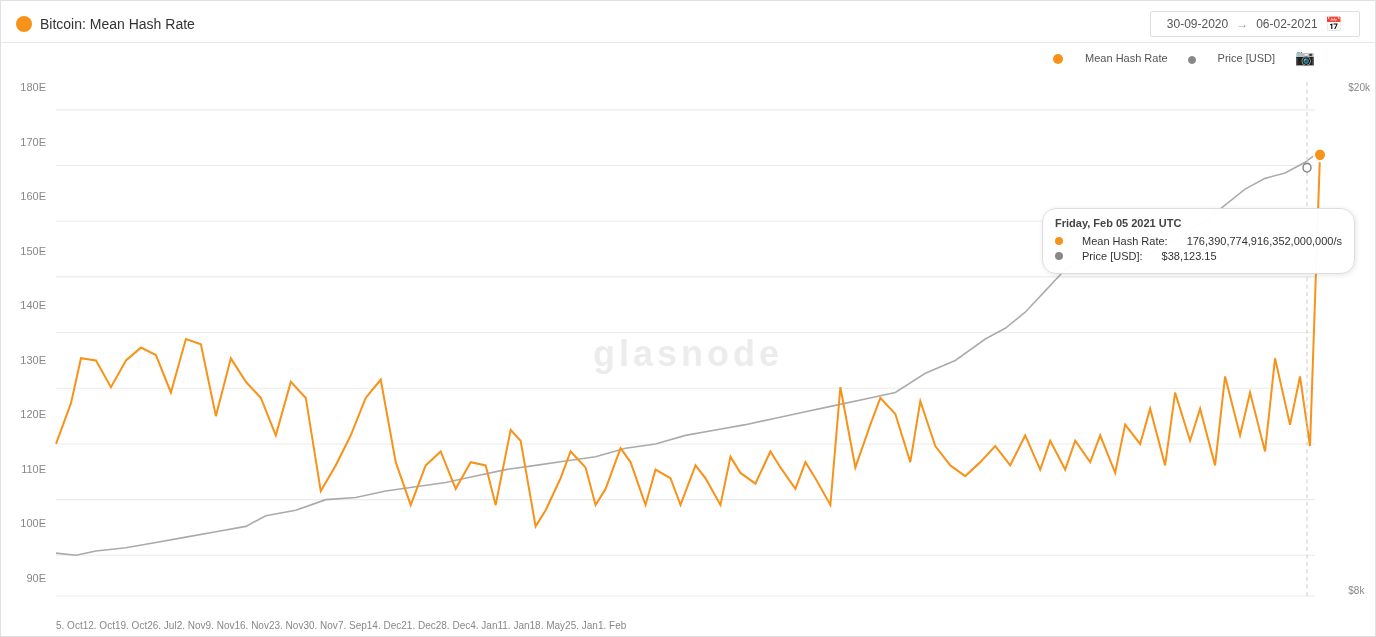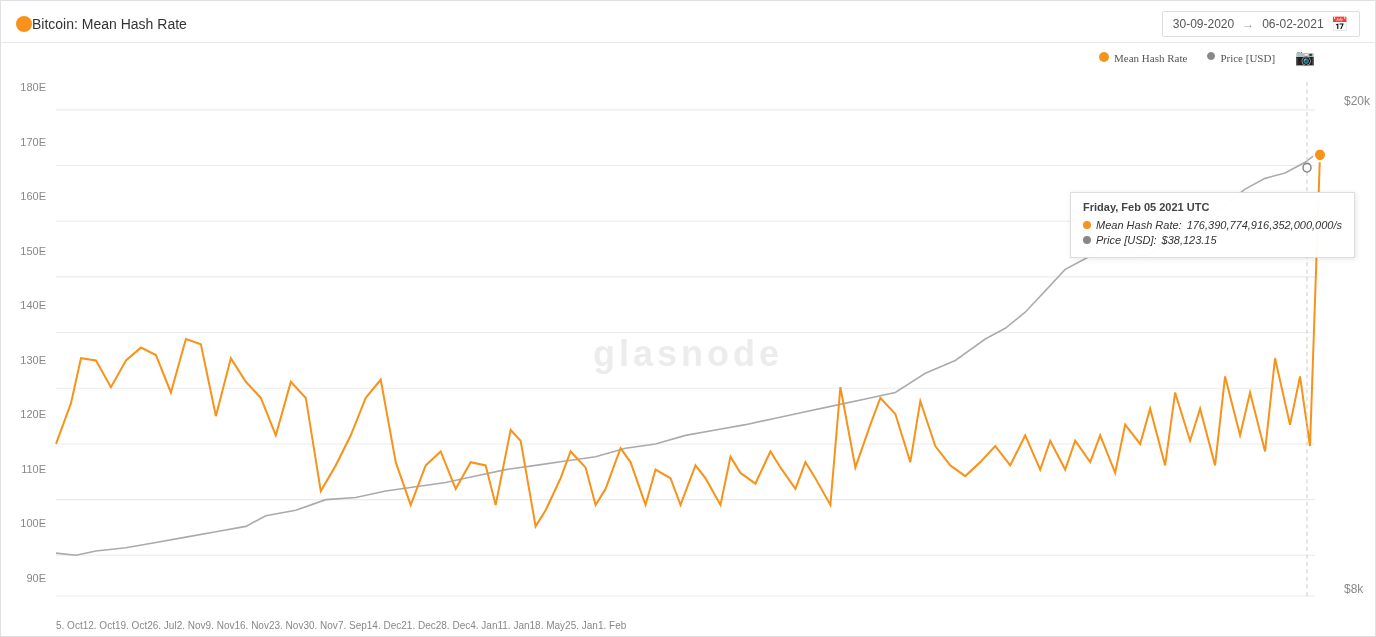--- a/index.html
+++ b/index.html
@@ -27,34 +27,35 @@
       align-items: center;
       padding: 10px 15px 5px 15px;
       border-bottom: 1px solid #e8e8e8;
     }
     .chart-title {
       font-size: 14px;
       font-weight: normal;
       color: #333;
       display: flex;
       align-items: center;
+      gap: 8px;
     }
     .bitcoin-icon {
       width: 16px;
       height: 16px;
       background: #f7931a;
       border-radius: 50%;
       display: inline-block;
     }
     .date-range-container {
       display: flex;
       align-items: center;
       gap: 8px;
       border: 1px solid #ddd;
-      padding: 4px 10px;
+      padding: 4px 16px;
       border-radius: 2px;
     }
     .date-range-text {
       font-size: 12px;
       color: #555;
     }
     .date-arrow {
       color: #999;
       font-size: 12px;
     }
@@ -64,25 +65,24 @@
     }
     .legend-container {
       display: flex;
       justify-content: flex-end;
       align-items: center;
       padding: 5px 60px 5px 15px;
       gap: 20px;
     }
     .legend-item {
       display: flex;
-      align-items: flex-start;
-      gap: 5px;
+      align-items: flex-end;
+      gap: 22px;
       font-size: 11px;
       color: #555;
-      font-family: Liberation Serif, serif;
     }
     .legend-dot-orange {
       width: 10px;
       height: 10px;
       background: #f7931a;
       border-radius: 50%;
     }
     .legend-dot-gray {
       width: 8px;
       height: 8px;
@@ -125,23 +125,22 @@
       position: absolute;
       right: 5px;
       top: 10px;
       bottom: 40px;
       display: flex;
       flex-direction: column;
       justify-content: space-around;
       align-items: flex-start;
     }
     .y-label-right {
-      font-size: 12px;
+      font-size: 10px;
       color: #888;
-      margin-top: 12px;
     }
     .x-axis-labels {
       position: absolute;
       bottom: 5px;
       left: 55px;
       right: 60px;
       display: flex;
       align-items: center;
     }
     .x-label {
@@ -173,23 +172,22 @@
       min-width: 270px;
     }
     .tooltip-title {
       font-weight: bold;
       margin-bottom: 6px;
       color: #444;
     }
     .tooltip-row {
       display: flex;
       align-items: center;
-      gap: 5px;
+      gap: 19px;
       margin-bottom: 3px;
-      font-style: italic;
     }
     .tooltip-dot-orange {
       width: 8px;
       height: 8px;
       background: #f7931a;
       border-radius: 50%;
     }
     .tooltip-dot-gray {
       width: 8px;
       height: 8px;
@@ -418,21 +416,21 @@
         "></polyline>
 
       <line x1="1252" y1="0" x2="1252" y2="480" stroke="#ccc" stroke-width="1" stroke-dasharray="4,3"></line>
 
       <circle cx="1265" cy="68" r="6" fill="#f7931a" stroke="#fff" stroke-width="2"></circle>
 
       <circle cx="1252" cy="80" r="4" fill="#fff" stroke="#888" stroke-width="1.5"></circle>
     </svg>
 
     
-    <div class="tooltip" style="right: 20px; top: 120px;">
+    <div class="tooltip" style="right: 20px; top: 136px; border-radius: 14px;">
       <div class="tooltip-title">Friday, Feb 05 2021 UTC</div>
       <div class="tooltip-row">
         <span class="tooltip-dot-orange"></span>
         <span>Mean Hash Rate:</span>
         <span>176,390,774,916,352,000,000/s</span>
       </div>
       <div class="tooltip-row">
         <span class="tooltip-dot-gray"></span>
         <span>Price [USD]:</span>
         <span>$38,123.15</span>

